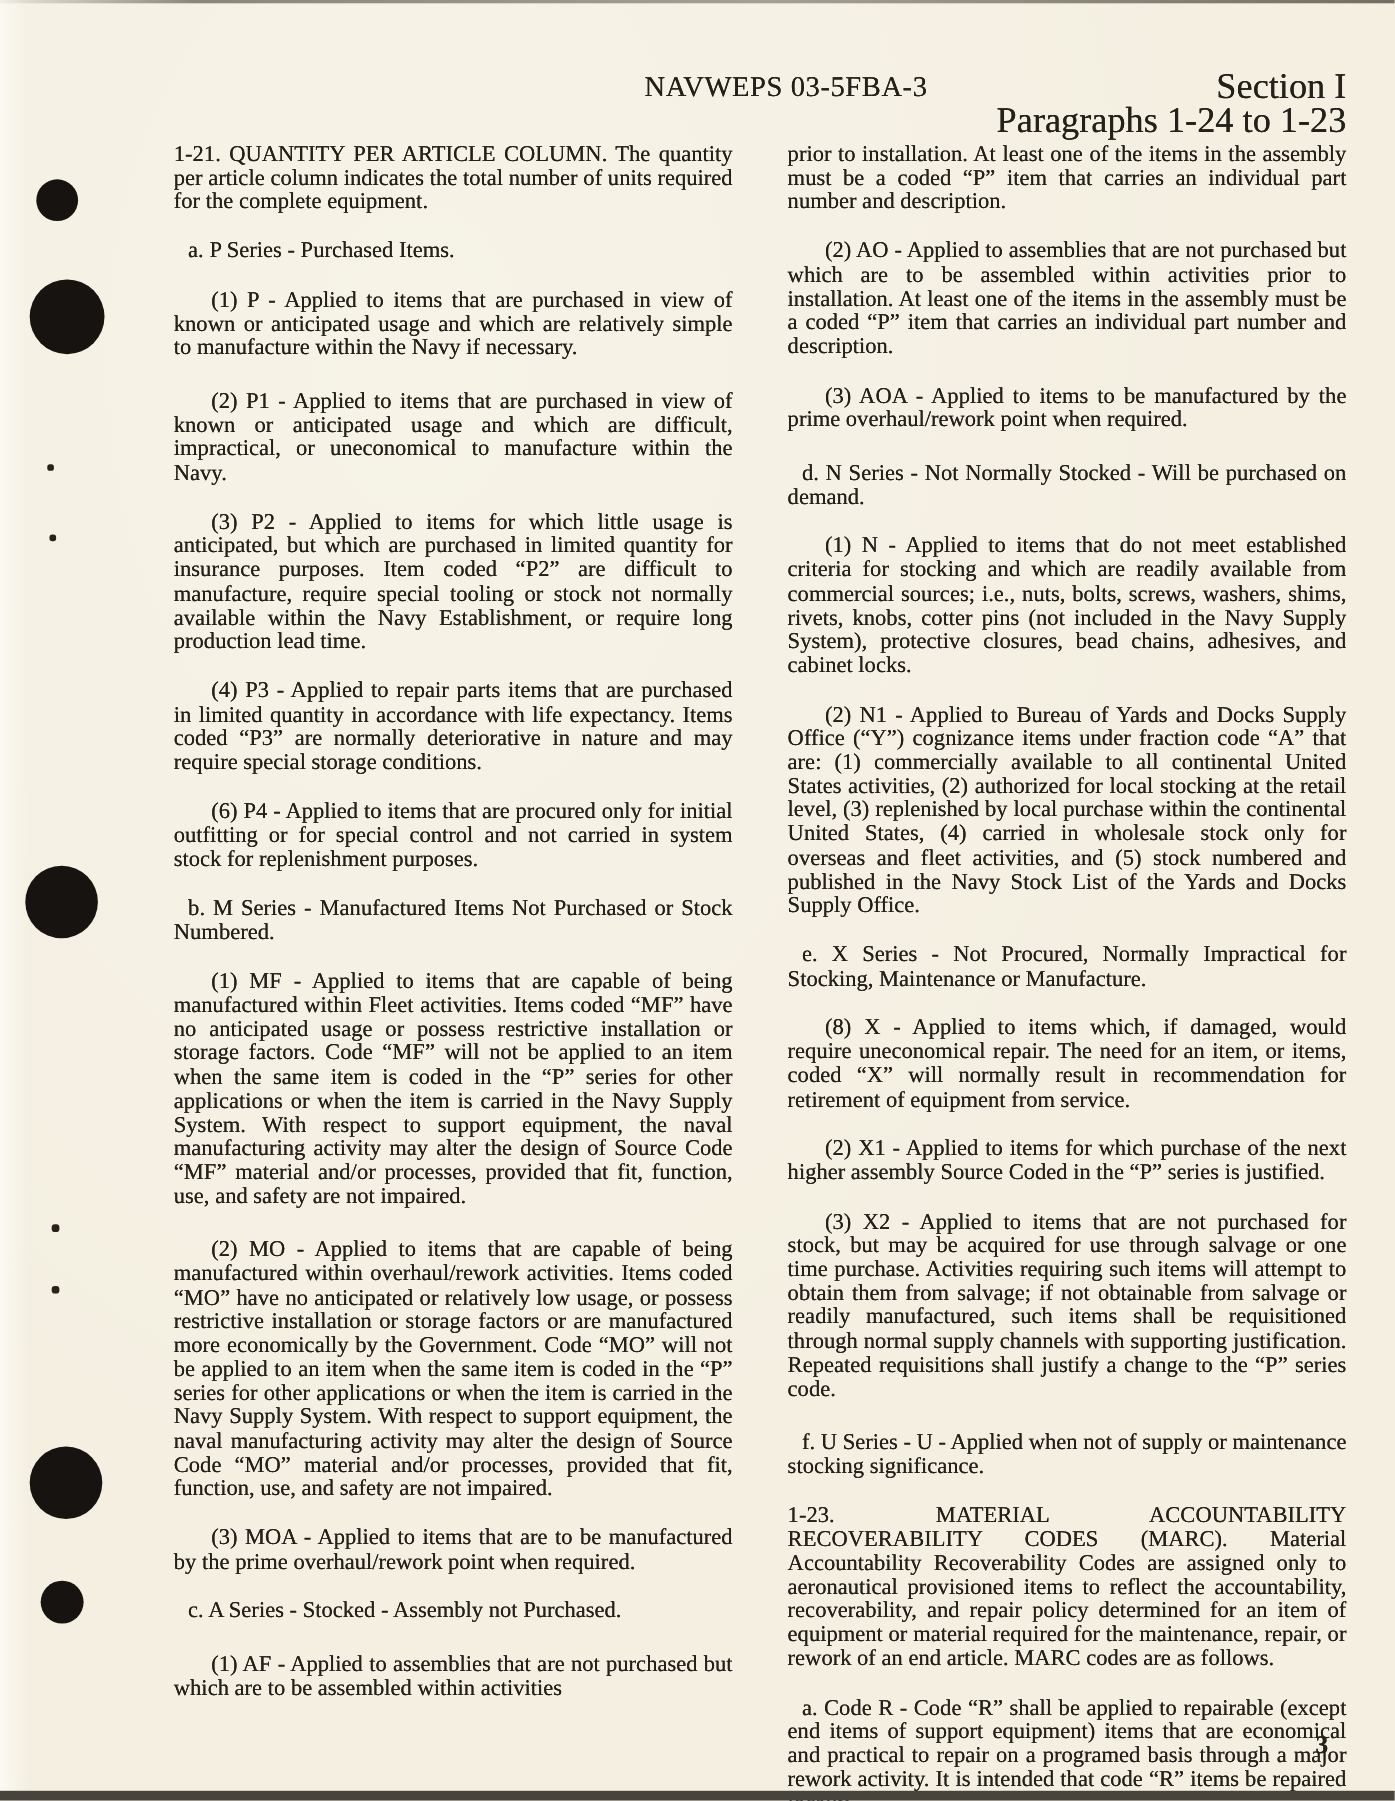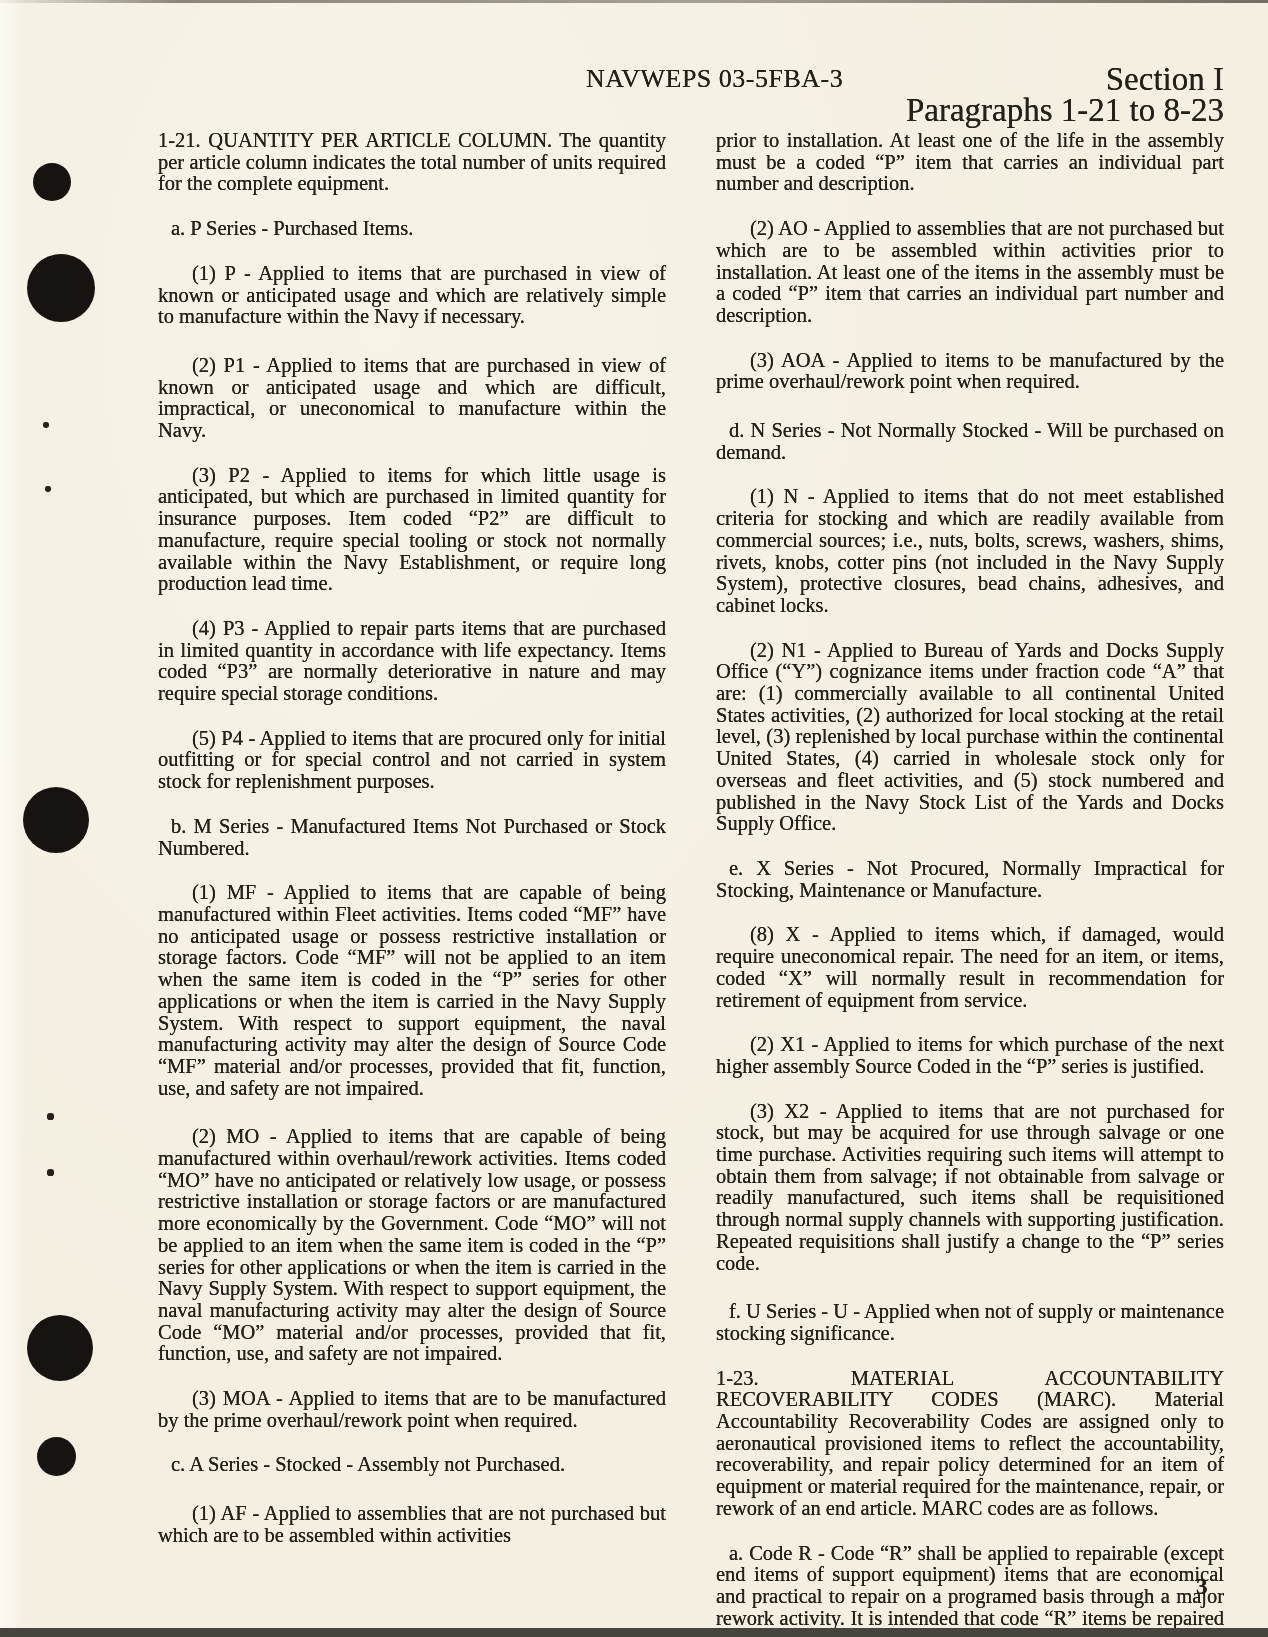--- a/index.html
+++ b/index.html
@@ -42,40 +42,40 @@
 </style>
 </head>
 <body>
 
 <div class="left-light"></div>
 <div class="edge-top"></div>
 
 <div class="header-doc">NAVWEPS 03-5FBA-3</div>
 <div class="header-right">
   <div>Section I</div>
-  <div>Paragraphs 1-21 to 8-23</div>
+  <div>Paragraphs 1-24 to 1-23</div>
 </div>
 
 <div class="col col-left">
     <p class="para p-section">1-21. QUANTITY PER ARTICLE COLUMN. The quantity per article column indicates the total number of units required for the complete equipment.</p>
     <p class="para p-letter">a. P Series - Purchased Items.</p>
     <p class="para p-num">(1) P - Applied to items that are purchased in view of known or anticipated usage and which are relatively simple to manufacture within the Navy if necessary.</p>
     <p class="para p-num gap">(2) P1 - Applied to items that are purchased in view of known or anticipated usage and which are difficult, impractical, or uneconomical to manufacture within the Navy.</p>
     <p class="para p-num">(3) P2 - Applied to items for which little usage is anticipated, but which are purchased in limited quantity for insurance purposes. Item coded “P2” are difficult to manufacture, require special tooling or stock not normally available within the Navy Establishment, or require long production lead time.</p>
     <p class="para p-num">(4) P3 - Applied to repair parts items that are purchased in limited quantity in accordance with life expectancy. Items coded “P3” are normally deteriorative in nature and may require special storage conditions.</p>
-    <p class="para p-num">(5) P4 - Applied to items that are procured only for initial outfitting or for special control and not carried in system stock for replenishment purposes.</p>
+    <p class="para p-num">(6) P4 - Applied to items that are procured only for initial outfitting or for special control and not carried in system stock for replenishment purposes.</p>
     <p class="para p-letter">b. M Series - Manufactured Items Not Purchased or Stock Numbered.</p>
     <p class="para p-num">(1) MF - Applied to items that are capable of being manufactured within Fleet activities. Items coded “MF” have no anticipated usage or possess restrictive installation or storage factors. Code “MF” will not be applied to an item when the same item is coded in the “P” series for other applications or when the item is carried in the Navy Supply System. With respect to support equipment, the naval manufacturing activity may alter the design of Source Code “MF” material and/or processes, provided that fit, function, use, and safety are not impaired.</p>
     <p class="para p-num gap">(2) MO - Applied to items that are capable of being manufactured within overhaul/rework activities. Items coded “MO” have no anticipated or relatively low usage, or possess restrictive installation or storage factors or are manufactured more economically by the Government. Code “MO” will not be applied to an item when the same item is coded in the “P” series for other applications or when the item is carried in the Navy Supply System. With respect to support equipment, the naval manufacturing activity may alter the design of Source Code “MO” material and/or processes, provided that fit, function, use, and safety are not impaired.</p>
     <p class="para p-num">(3) MOA - Applied to items that are to be manufactured by the prime overhaul/rework point when required.</p>
     <p class="para p-letter">c. A Series - Stocked - Assembly not Purchased.</p>
     <p class="para p-num gap">(1) AF - Applied to assemblies that are not purchased but which are to be assembled within activities</p>
   </div>
 <div class="col col-right">
-    <p class="para p-cont">prior to installation. At least one of the life in the assembly must be a coded “P” item that carries an individual part number and description.</p>
+    <p class="para p-cont">prior to installation. At least one of the items in the assembly must be a coded “P” item that carries an individual part number and description.</p>
     <p class="para p-num">(2) AO - Applied to assemblies that are not purchased but which are to be assembled within activities prior to installation. At least one of the items in the assembly must be a coded “P” item that carries an individual part number and description.</p>
     <p class="para p-num">(3) AOA - Applied to items to be manufactured by the prime overhaul/rework point when required.</p>
     <p class="para p-letter gap">d. N Series - Not Normally Stocked - Will be purchased on demand.</p>
     <p class="para p-num">(1) N - Applied to items that do not meet established criteria for stocking and which are readily available from commercial sources; i.e., nuts, bolts, screws, washers, shims, rivets, knobs, cotter pins (not included in the Navy Supply System), protective closures, bead chains, adhesives, and cabinet locks.</p>
     <p class="para p-num">(2) N1 - Applied to Bureau of Yards and Docks Supply Office (“Y”) cognizance items under fraction code “A” that are: (1) commercially available to all continental United States activities, (2) authorized for local stocking at the retail level, (3) replenished by local purchase within the continental United States, (4) carried in wholesale stock only for overseas and fleet activities, and (5) stock numbered and published in the Navy Stock List of the Yards and Docks Supply Office.</p>
     <p class="para p-letter">e. X Series - Not Procured, Normally Impractical for Stocking, Maintenance or Manufacture.</p>
     <p class="para p-num">(8) X - Applied to items which, if damaged, would require uneconomical repair. The need for an item, or items, coded “X” will normally result in recommendation for retirement of equipment from service.</p>
     <p class="para p-num">(2) X1 - Applied to items for which purchase of the next higher assembly Source Coded in the “P” series is justified.</p>
     <p class="para p-num">(3) X2 - Applied to items that are not purchased for stock, but may be acquired for use through salvage or one time purchase. Activities requiring such items will attempt to obtain them from salvage; if not obtainable from salvage or readily manufactured, such items shall be requisitioned through normal supply channels with supporting justification. Repeated requisitions shall justify a change to the “P” series code.</p>
     <p class="para p-letter gap">f. U Series - U - Applied when not of supply or maintenance stocking significance.</p>

